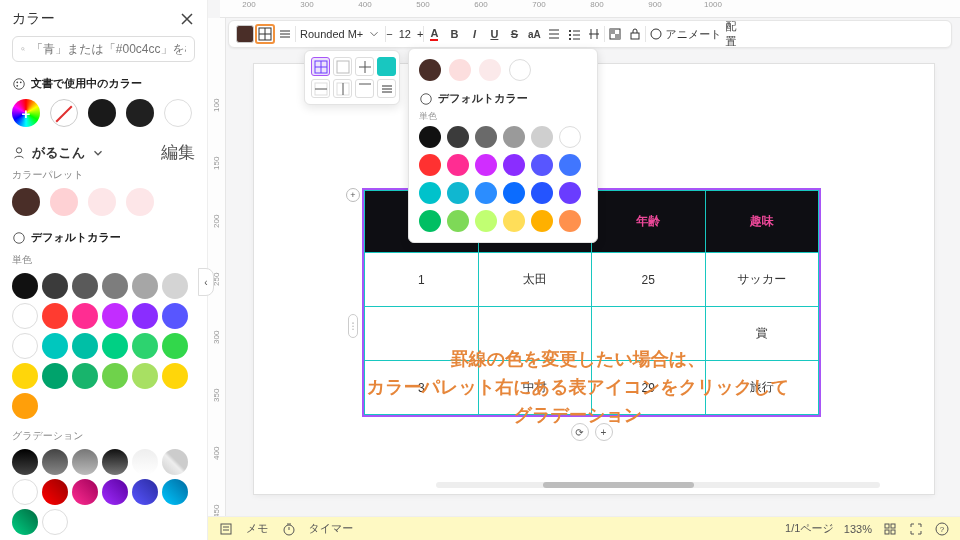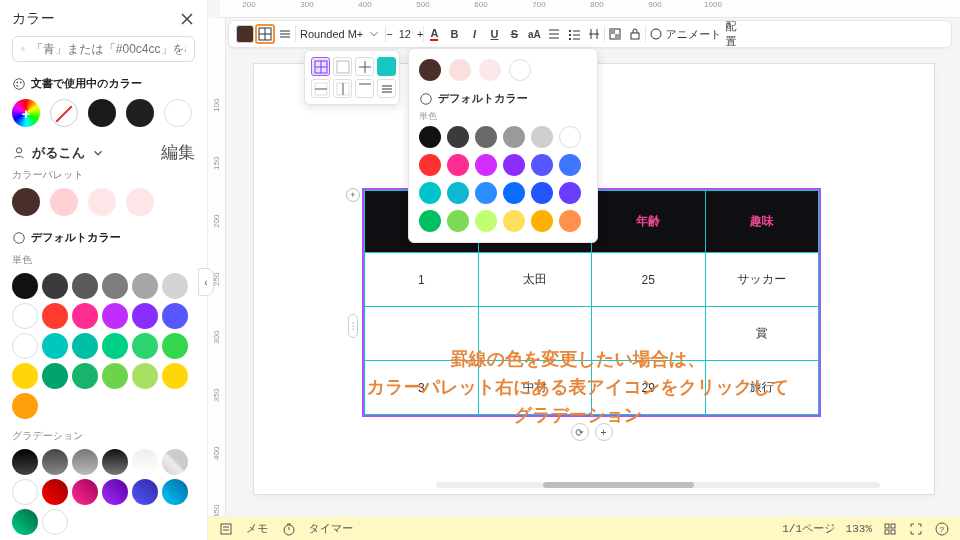--- a/index.html
+++ b/index.html
@@ -64,21 +64,21 @@
   .popup-color .recent{display:flex;gap:8px;margin-bottom:10px;}
   .popup-color .recent .sw{width:22px;height:22px;}
   .popup-color .lab{display:flex;align-items:center;gap:5px;font-size:11px;font-weight:600;margin-bottom:4px;}
   .popup-color .sub{font-size:9px;color:#999;margin:3px 0;}
   .popup-color .cgrid{display:grid;grid-template-columns:repeat(6,22px);gap:6px;}
   .popup-color .cgrid .sw{width:22px;height:22px;}
   
   .anno{position:absolute;left:50px;top:346px;width:640px;text-align:center;color:#e6863a;font-size:18px;font-weight:700;line-height:1.55;z-index:8;}
   
   .footer{position:absolute;left:208px;right:0;bottom:0;height:24px;background:#fef9c3;border-top:1px solid #eee;display:flex;align-items:center;gap:12px;padding:0 10px;font-size:11px;color:#555;}
-  .footer .right{margin-left:auto;display:flex;align-items:center;gap:10px;font-family:Liberation Mono, monospace;}
+  .footer .right{margin-left:auto;display:flex;align-items:center;gap:10px;}
   .footer .ficon{width:16px;height:16px;display:flex;align-items:center;justify-content:center;color:#666;}
   .hscroll{position:absolute;left:228px;right:80px;bottom:26px;height:8px;}
   .hscroll .track{height:6px;background:#eee;border-radius:3px;}
   .hscroll .thumb{position:absolute;left:24%;width:34%;height:6px;background:#bdbdbd;border-radius:3px;top:0;}
   svg{display:block;}
 </style>
 </head>
 <body>
 
 <div class="sidebar">

